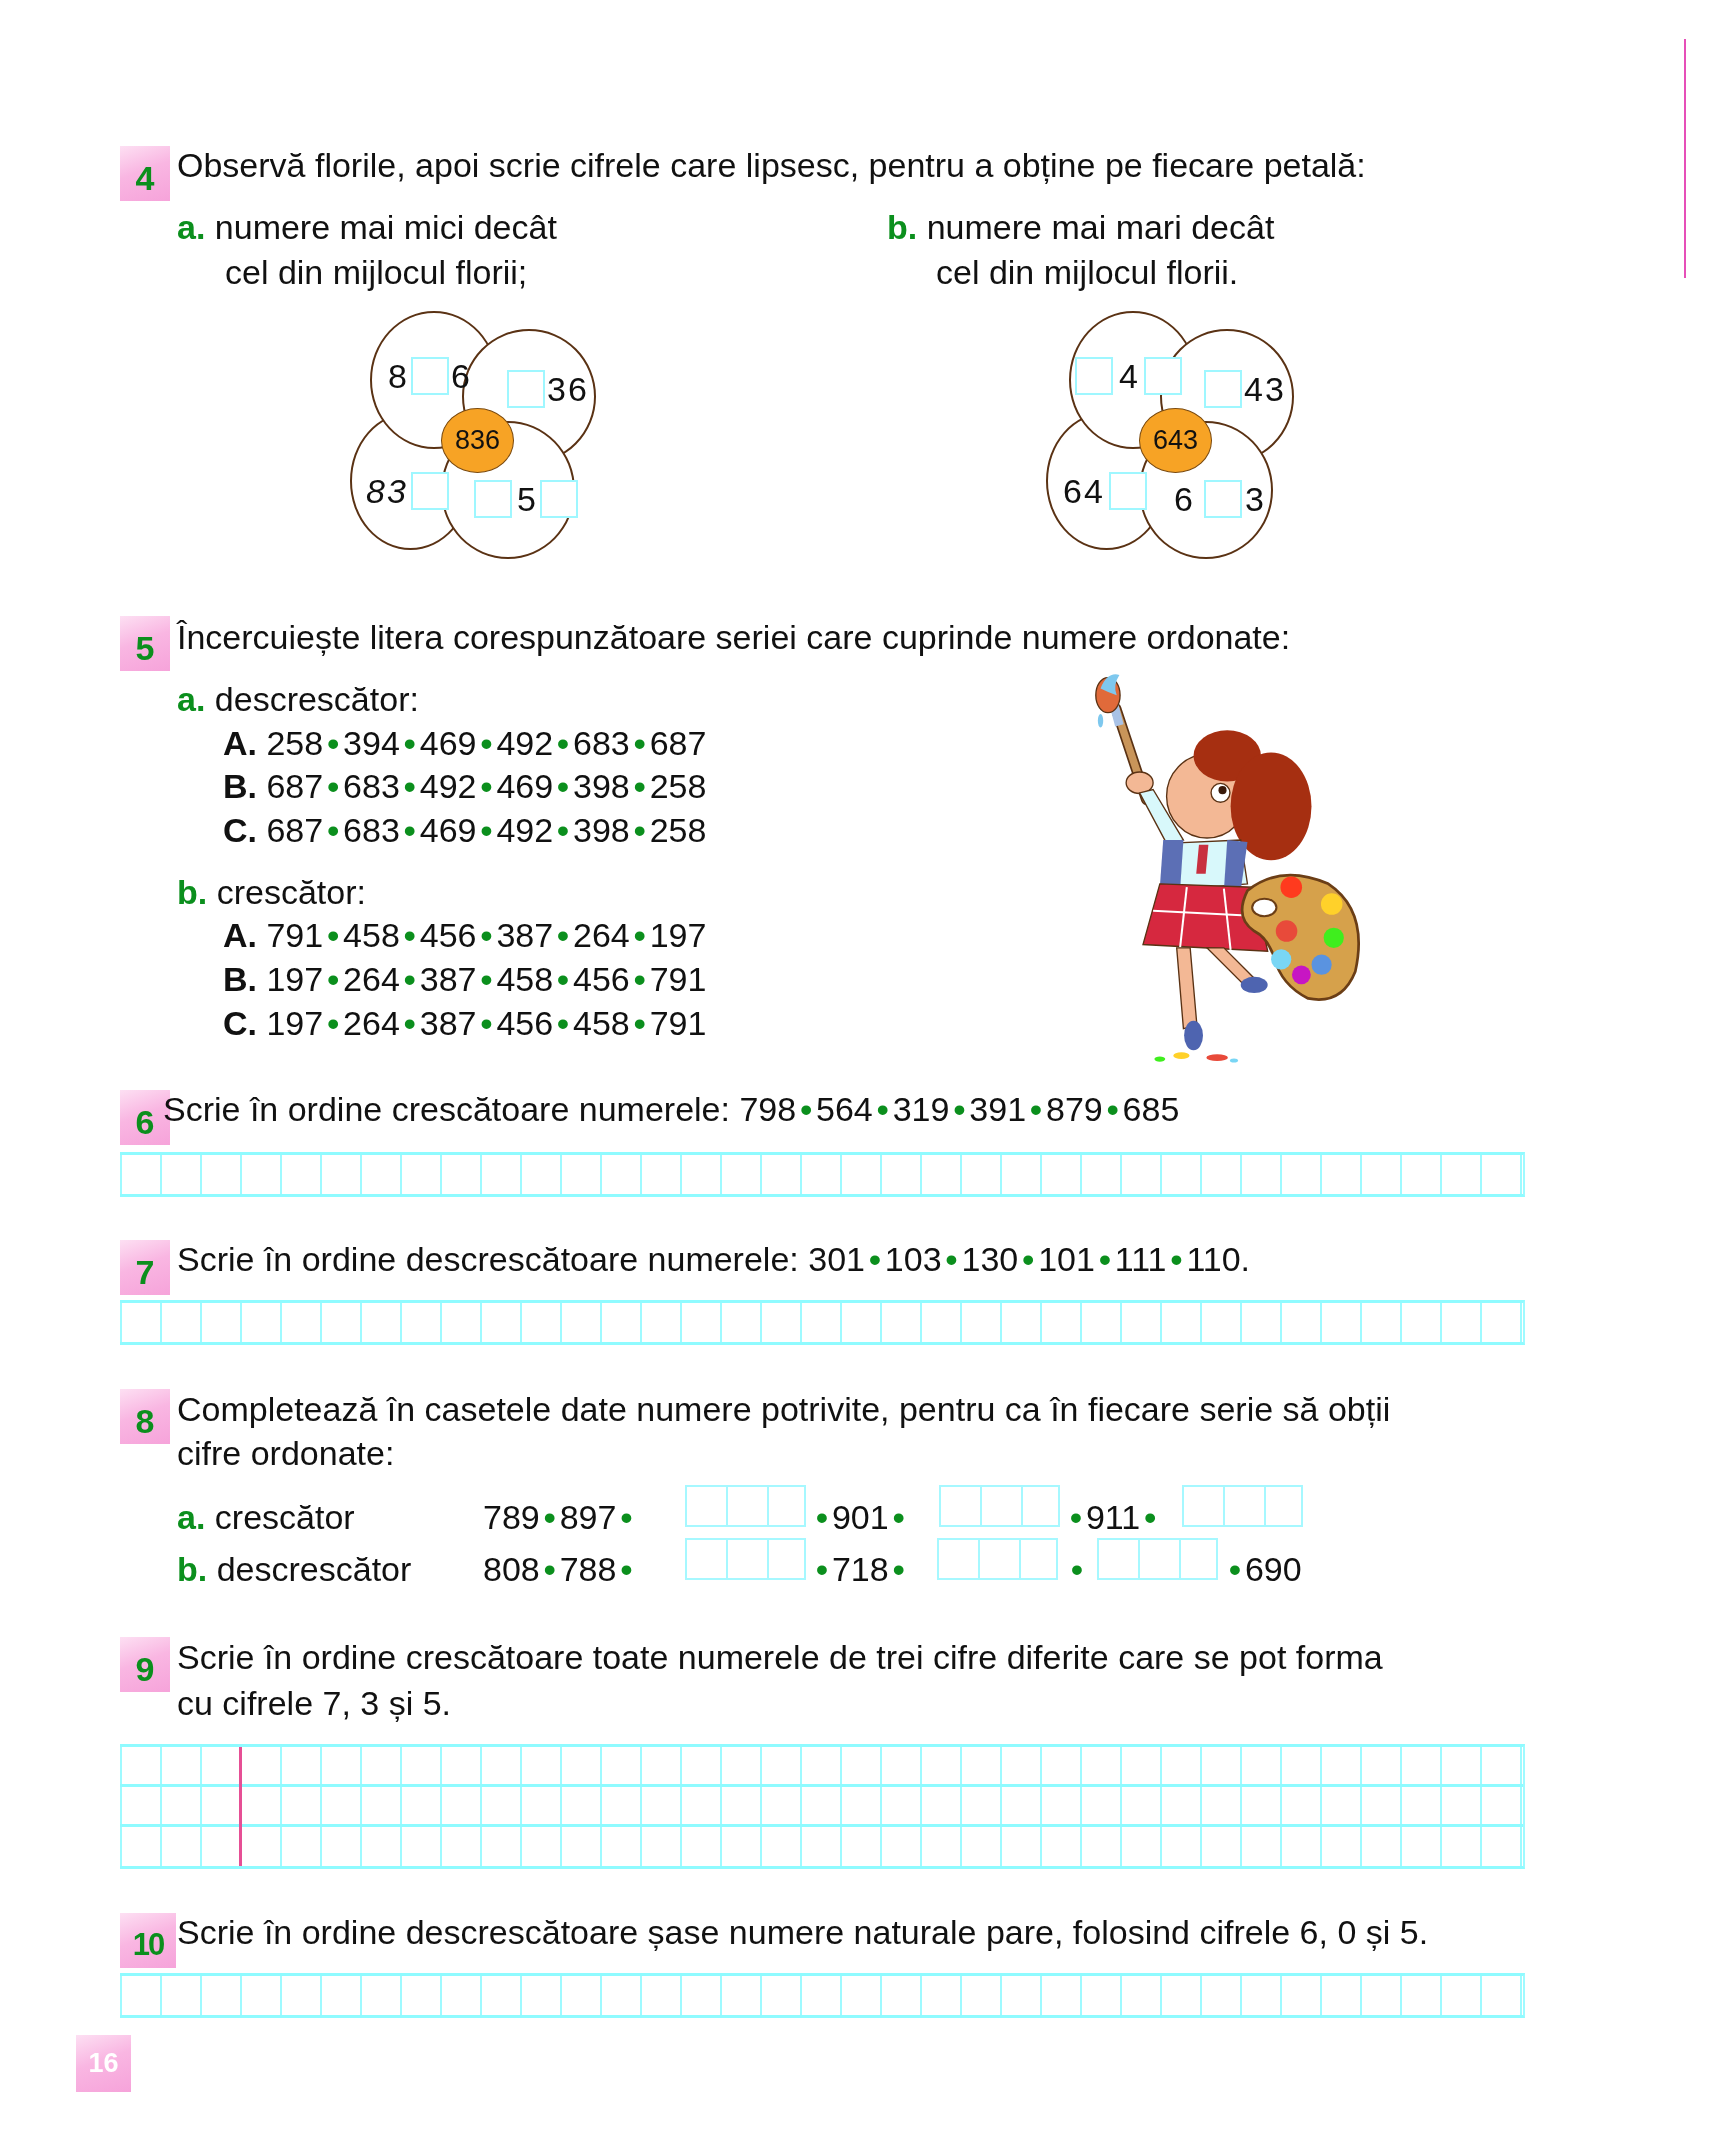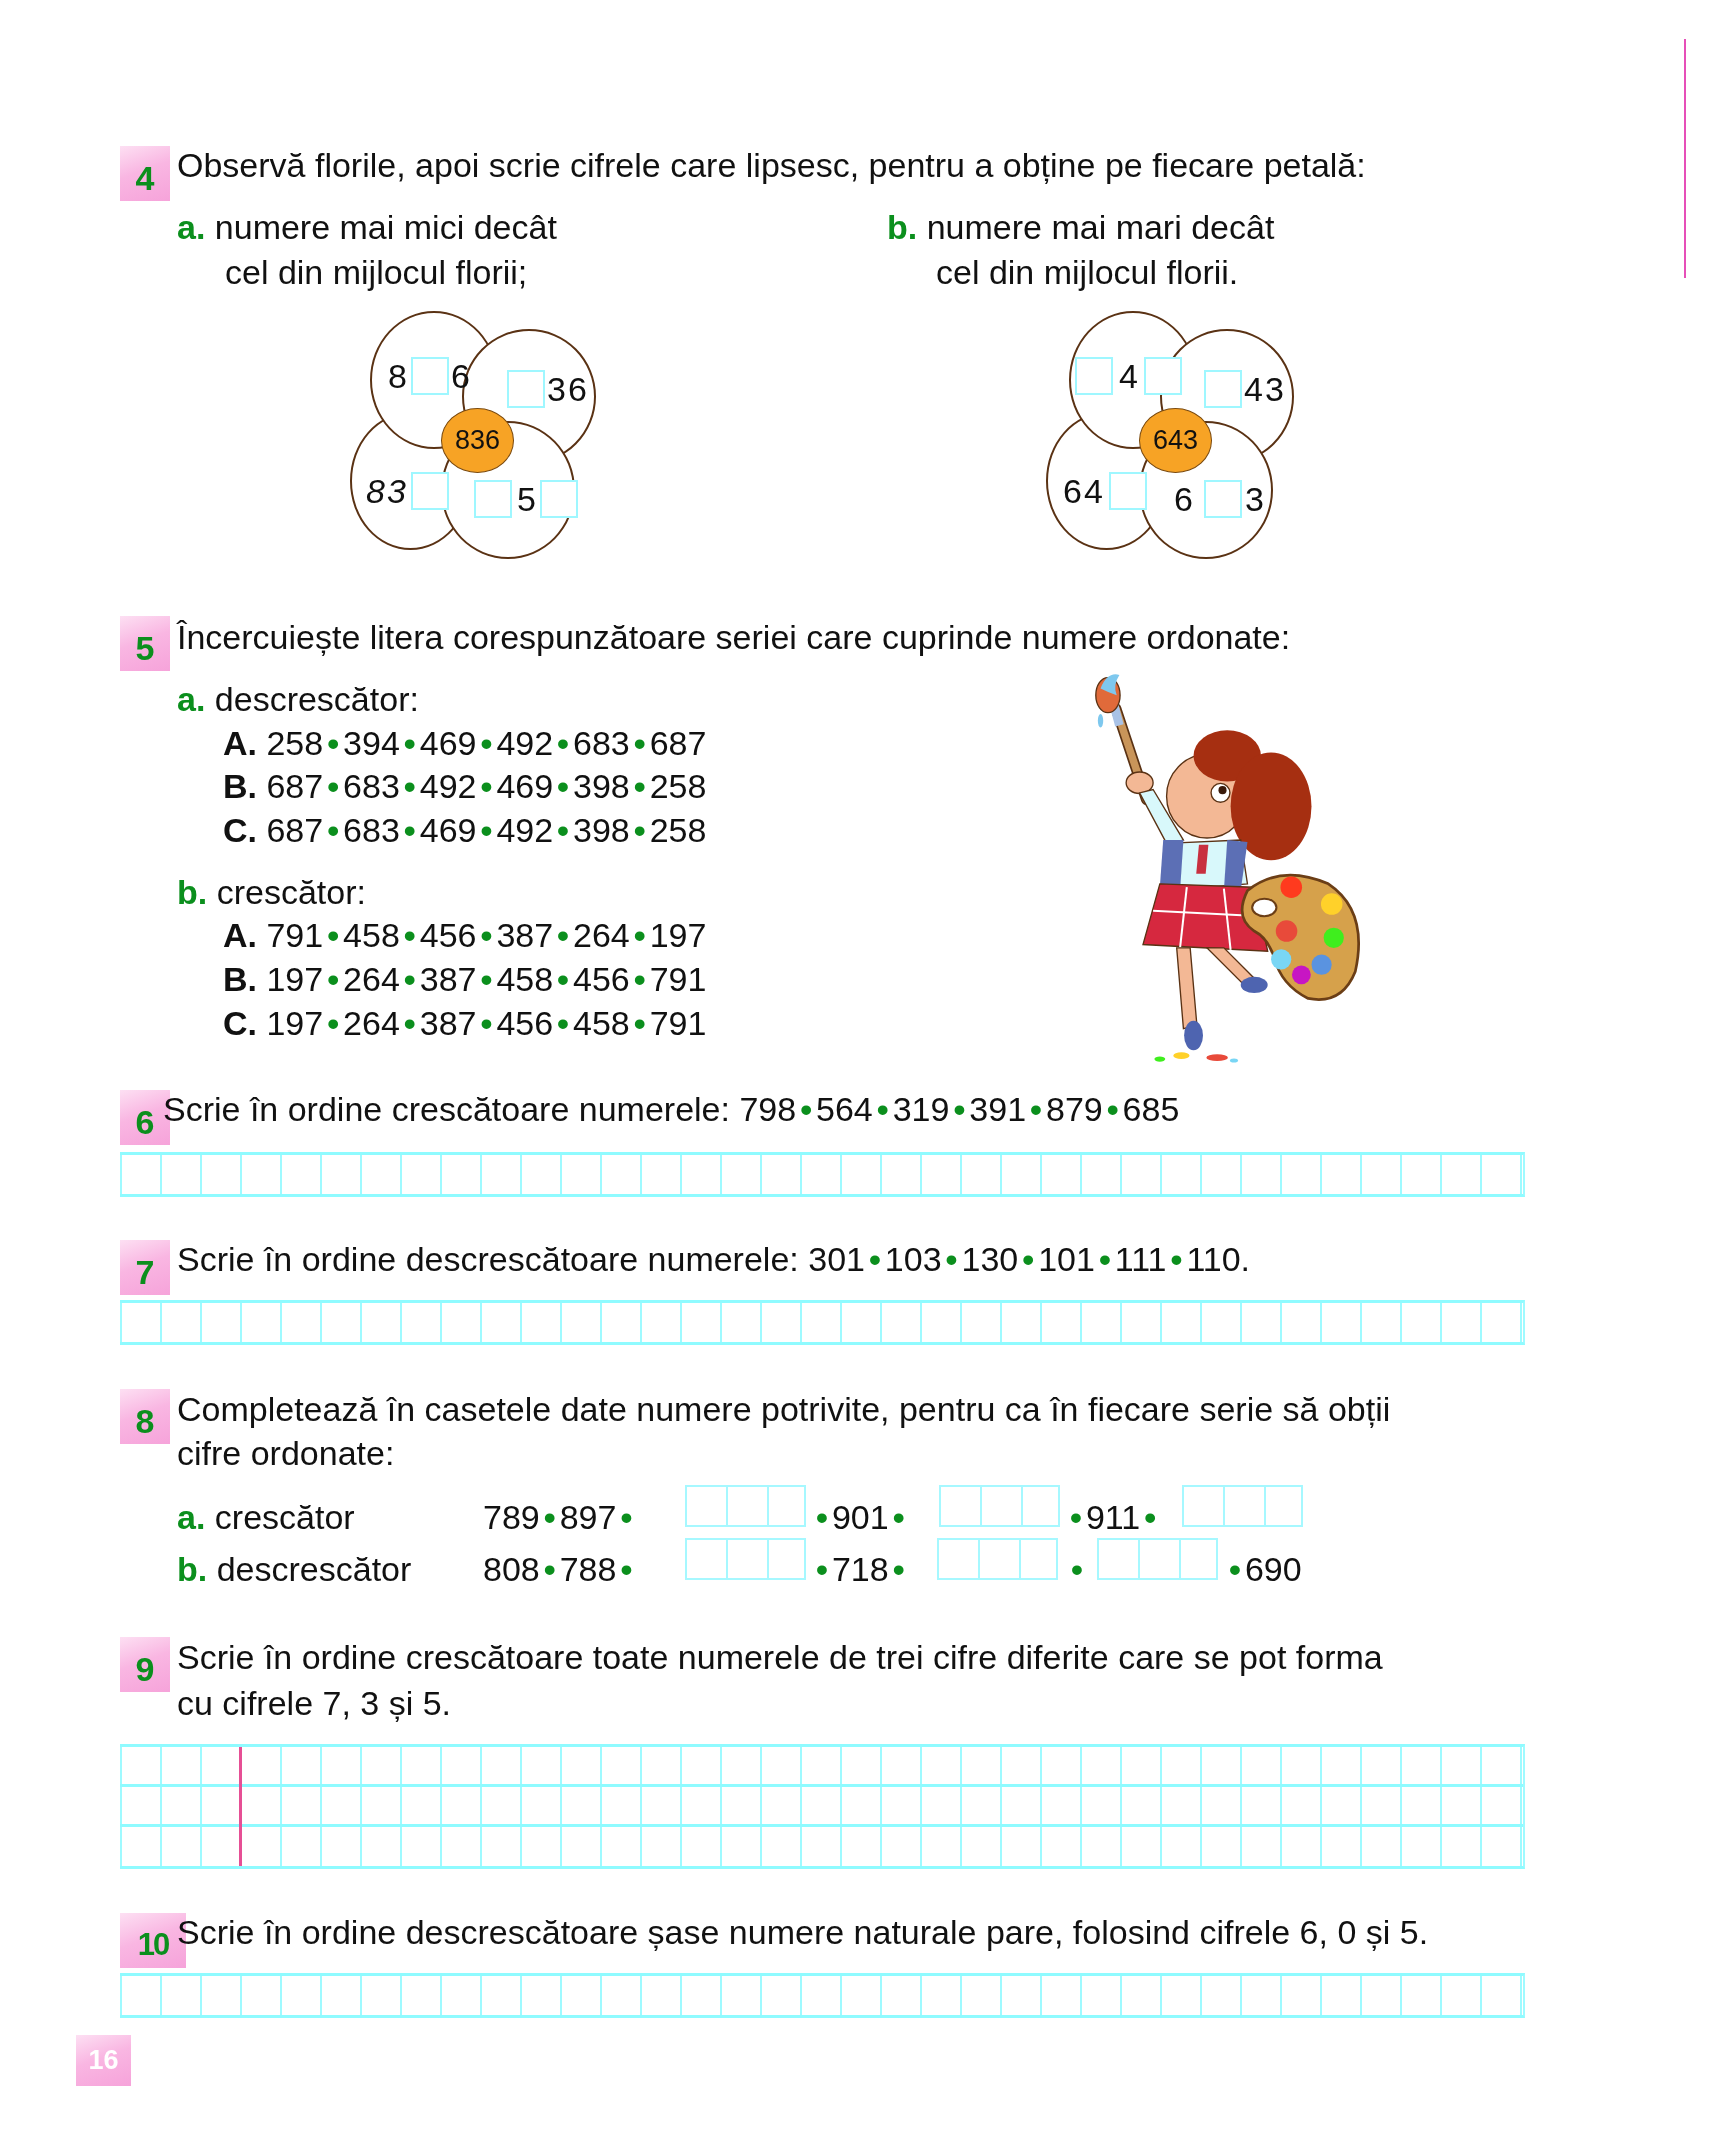--- a/index.html
+++ b/index.html
@@ -3,41 +3,41 @@
 <meta charset="utf-8">
 <style>
   html, body { margin:0; padding:0; background:#ffffff; }
   body { width:1712px; height:2151px; position:relative; overflow:hidden;
          font-family:"Liberation Sans", sans-serif; color:#111; }
   .abs { position:absolute; }
   .badge { position:absolute; width:50px; height:55px;
            background:linear-gradient(160deg,#fde0f3 0%,#f9b6e2 45%,#f6a3da 100%);
            display:flex; align-items:center; justify-content:center;
            font-weight:bold; font-size:34px; color:#0b8f1d; padding-top:9.4px; box-sizing:border-box; }
-  .badge.wide { width:66px; font-size:31px; letter-spacing:-2px; }
+  .badge.wide { width:56px; font-size:31px; letter-spacing:-2px; }
   .q { position:absolute; font-size:34px; line-height:43px; white-space:nowrap; }
   .sub-letter { color:#0b8f1d; font-weight:bold; }
   .opt { position:absolute; font-size:34px; line-height:43px; white-space:nowrap; }
   .opt b { font-weight:bold; }
   .dot { color:#0b8f1d; font-weight:bold; padding:0 4px; }
   .grid { position:absolute; left:120px; width:1405px; box-sizing:border-box;
           border-top:3.4px solid #8ffbff; border-bottom:3.4px solid #8ffbff;
           background-image: repeating-linear-gradient(to right, #9ffaff 0, #9ffaff 2px, transparent 2px, transparent 40px);
           border-right:2px solid #9ffaff; }
   .grid .hline { position:absolute; left:0; right:0; height:3.4px; background:#8ffbff; }
   .boxes { position:absolute; height:42px; width:121px; box-sizing:border-box;
            border:2.7px solid #a6f8ff;
            background-image: repeating-linear-gradient(to right, transparent 0, transparent 39px, #a6f8ff 39px, #a6f8ff 41px);
            }
   .cell { position:absolute; width:38px; height:38px; border:2px solid #9ff7ff; box-sizing:border-box; background:#fff; }
   .digit { position:absolute; font-size:34px; line-height:38px; }
   .petal { position:absolute; border:2px solid #5a3214; border-radius:50%; background:#fff; box-sizing:border-box; }
   .center { position:absolute; width:73px; height:65px; border-radius:50%; background:#f7a325; border:1.3px solid #7a4a10;
             display:flex; align-items:center; justify-content:center; font-weight:normal; font-size:27px; box-sizing:border-box; }
-  .pagenum { position:absolute; left:76px; top:2035px; width:55px; height:51px;
+  .pagenum { position:absolute; left:76px; top:2035px; width:55px; height:57px;
              background:linear-gradient(160deg,#fde0f3 0%,#f9b6e2 45%,#f6a3da 100%);
              color:#fff; font-weight:bold; font-size:27px; display:flex; align-items:center; justify-content:center; }
   .margin-line { position:absolute; left:1684px; top:39px; width:2px; height:239px; background:#e64fb8; }
 </style>
 </head>
 <body>
 
 <div class="margin-line"></div>
 
 <div class="badge" style="left:120px;top:146px;">4</div>

